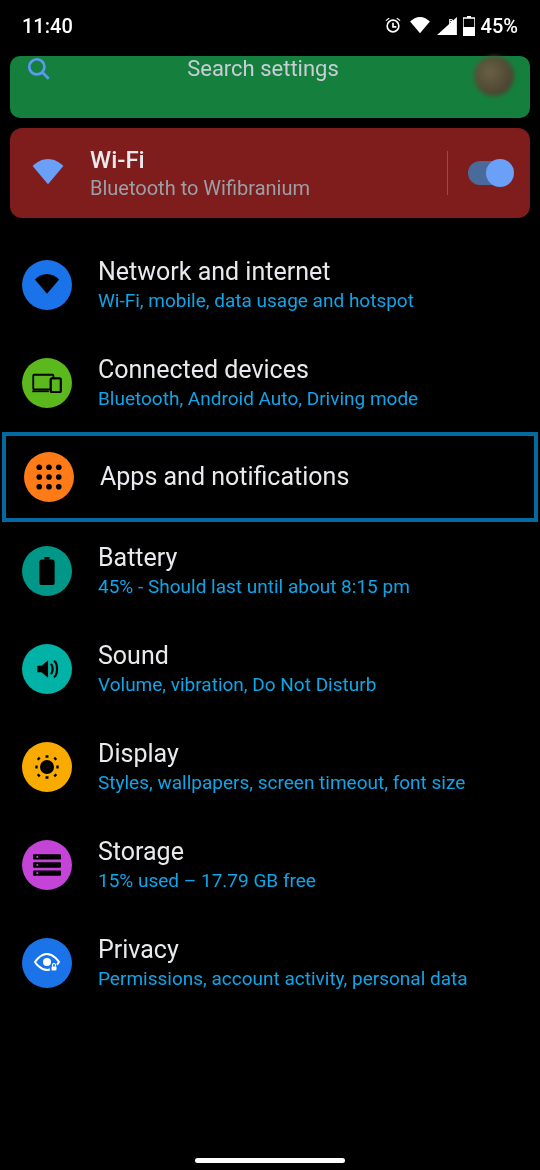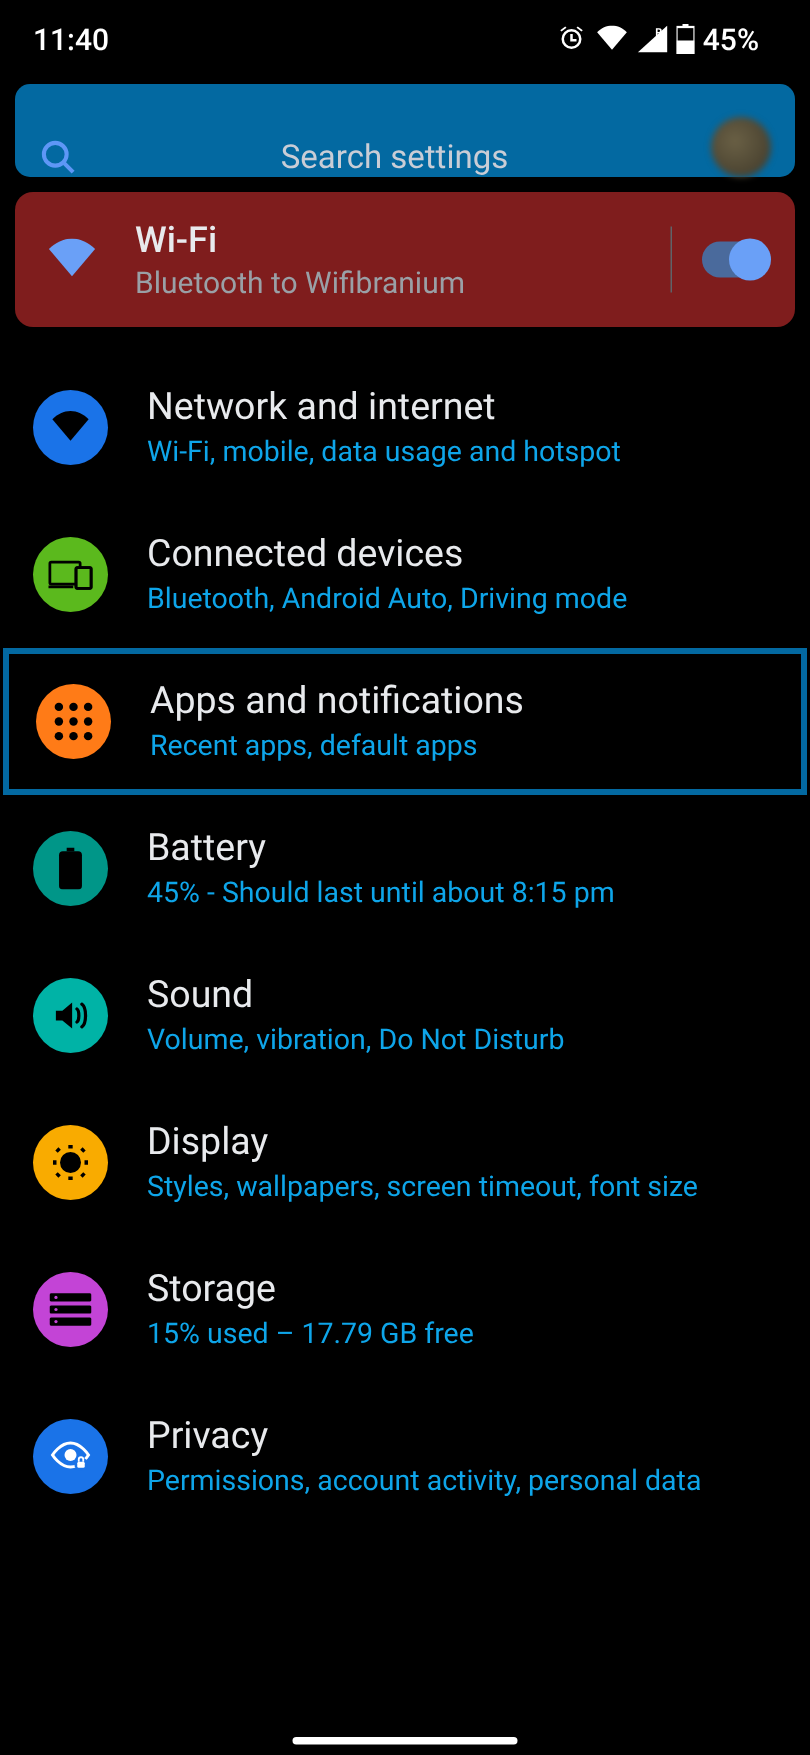--- a/index.html
+++ b/index.html
@@ -15,40 +15,40 @@
       font-family: Roboto, -apple-system, BlinkMacSystemFont, "Segoe UI", Arial, sans-serif;
       color: #ffffff;
       overflow: hidden;
       position: relative;
     }
     
     .status-bar {
       display: flex;
       justify-content: space-between;
       align-items: center;
-      padding: 14px 34px 10px 22px;
+      padding: 14px 22px 10px 22px;
       font-size: 20px;
       font-weight: 500;
     }
     .status-bar .right {
       display: flex;
       align-items: center;
       gap: 6px;
     }
     .status-bar .right svg {
       display: block;
     }
     
     .search-card {
       margin: 8px 10px;
-      background: #0369a1;
+      background: #15803d;
       border-radius: 10px;
       height: 62px;
       display: flex;
-      align-items: flex-end;
+      align-items: flex-start;
       padding: 0 16px;
       position: relative;
     }
     .search-card .search-icon {
       color: #5e97f6;
     }
     .search-card .search-text {
       flex: 1;
       text-align: center;
       color: #c9cdd6;
@@ -247,21 +247,20 @@
             <circle cx="3" cy="12" r="2.6"></circle>
             <circle cx="12" cy="12" r="2.6"></circle>
             <circle cx="21" cy="12" r="2.6"></circle>
             <circle cx="3" cy="21" r="2.6"></circle>
             <circle cx="12" cy="21" r="2.6"></circle>
             <circle cx="21" cy="21" r="2.6"></circle>
           </svg>
         </div>
         <div class="info">
           <div class="title">Apps and notifications</div>
-          <div class="subtitle">Recent apps, default apps</div>
         </div>
       </div>
     </div>
     <div class="setting-item">
       <div class="icon-wrap" style="background: rgb(0, 150, 136);">
         <svg width="16" height="28" viewBox="0 0 12 22" fill="#000000">
           <rect x="4" y="0" width="4" height="2"></rect>
           <rect x="0" y="2" width="12" height="20" rx="2"></rect>
         </svg>
       </div>

